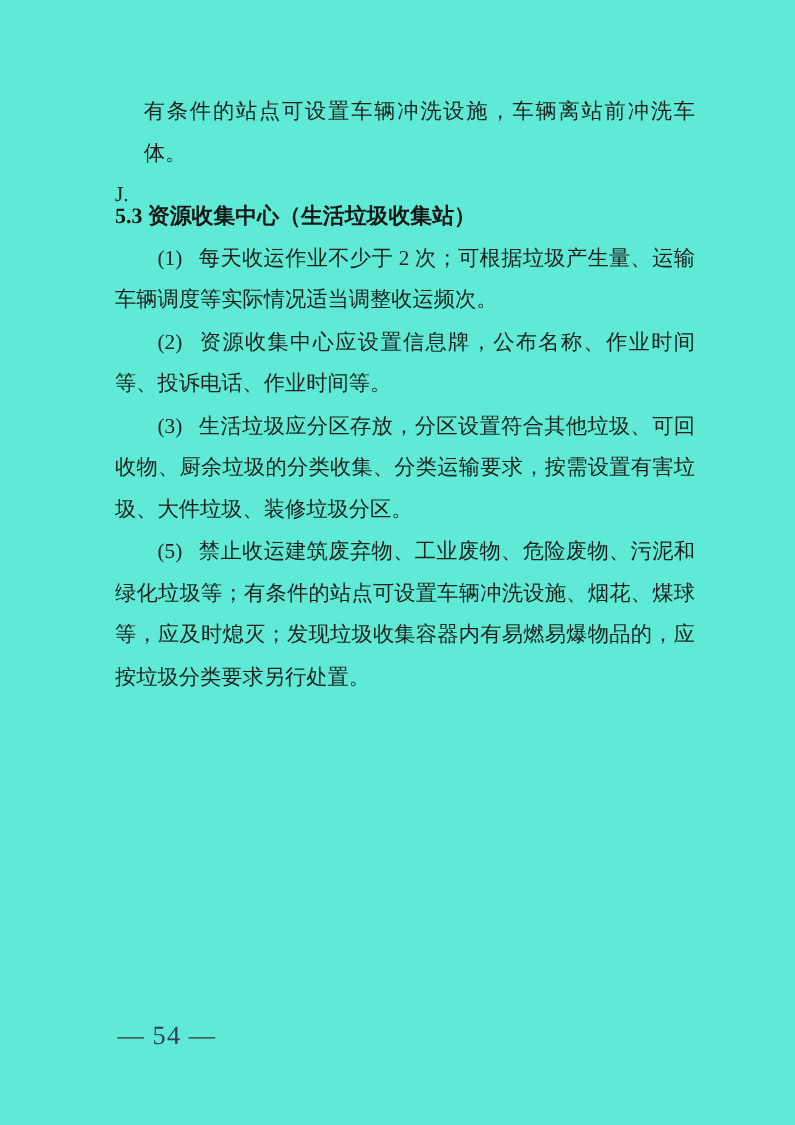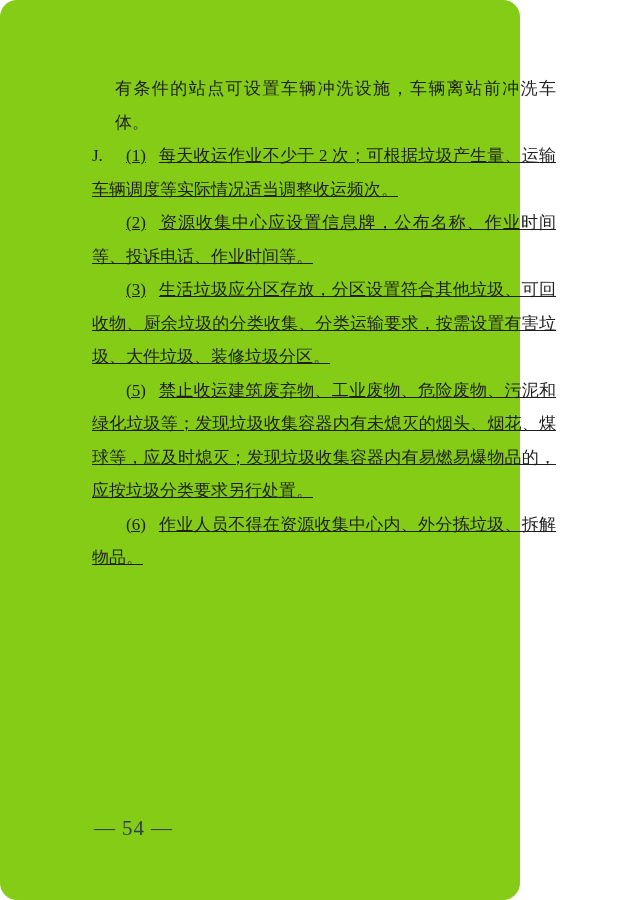--- a/index.html
+++ b/index.html
@@ -10,24 +10,23 @@
   body {
     width: 636px;
     height: 900px;
     overflow: hidden;
     position: relative;
     font-family: "Liberation Serif", "DejaVu Serif", serif;
     color: #1f1f1f;
   }
   .page {
     position: relative;
-    width: 520px;
+    width: 636px;
     height: 900px;
-    background: #84cc16;
-    border-radius: 17px;
+    background: #5eead4;
   }
   .content {
     position: absolute;
     top: 72px;
     left: 92px;
     width: 464px;
     font-size: 17px;
     line-height: 33.5px;
   }
   
@@ -53,21 +52,20 @@
     font-weight: bold;
     margin: 0;
     color: #161616;
   }
   h2.sec { margin-top: 17px; }
   h3.subsec { margin-top: 16px; margin-bottom: 7px; }
   p.para {
     margin: 0;
     text-indent: 2em;
     text-align: justify;
-    text-decoration: underline;
   }
   p.para .pmarker {
     margin-right: 13px;
   }
   .footer {
     position: absolute;
     top: 818px;
     left: 94px;
     font-size: 21px;
     line-height: 20px;
@@ -84,41 +82,39 @@
 
 <div class="page">
   <div class="content">
 
     <div class="tail-line">有条件的站点可设置车辆冲洗设施，车辆离站前冲洗车体。</div>
 
     <div class="hang-item">
       <span class="marker">J.</span>
     </div>
 
+    <h2 class="sec">5.3 资源收集中心（生活垃圾收集站）</h2>
 
 
     <p class="para">
       <span class="pmarker">(1)</span><span>每天收运作业不少于 2 次；可根据垃圾产生量、运输车辆调度等实际情况适当调整收运频次。</span>
     </p>
 
     <p class="para">
       <span class="pmarker">(2)</span><span>资源收集中心应设置信息牌，公布名称、作业时间等、投诉电话、作业时间等。</span>
     </p>
 
     <p class="para">
       <span class="pmarker">(3)</span><span>生活垃圾应分区存放，分区设置符合其他垃圾、可回收物、厨余垃圾的分类收集、分类运输要求，按需设置有害垃圾、大件垃圾、装修垃圾分区。</span>
     </p>
 
 
     <p class="para">
-      <span class="pmarker">(5)</span><span>禁止收运建筑废弃物、工业废物、危险废物、污泥和绿化垃圾等；发现垃圾收集容器内有未熄灭的烟头、烟花、煤球等，应及时熄灭；发现垃圾收集容器内有易燃易爆物品的，应按垃圾分类要求另行处置。</span>
+      <span class="pmarker">(5)</span><span>禁止收运建筑废弃物、工业废物、危险废物、污泥和绿化垃圾等；有条件的站点可设置车辆冲洗设施、烟花、煤球等，应及时熄灭；发现垃圾收集容器内有易燃易爆物品的，应按垃圾分类要求另行处置。</span>
     </p>
 
-    <p class="para">
-      <span class="pmarker">(6)</span><span>作业人员不得在资源收集中心内、外分拣垃圾、拆解物品。</span>
-    </p>
 
   </div>
 
   <div class="footer">
     <span>—</span><span class="pageno">54</span><span>—</span>
   </div>
 </div>
 
 </body></html>

